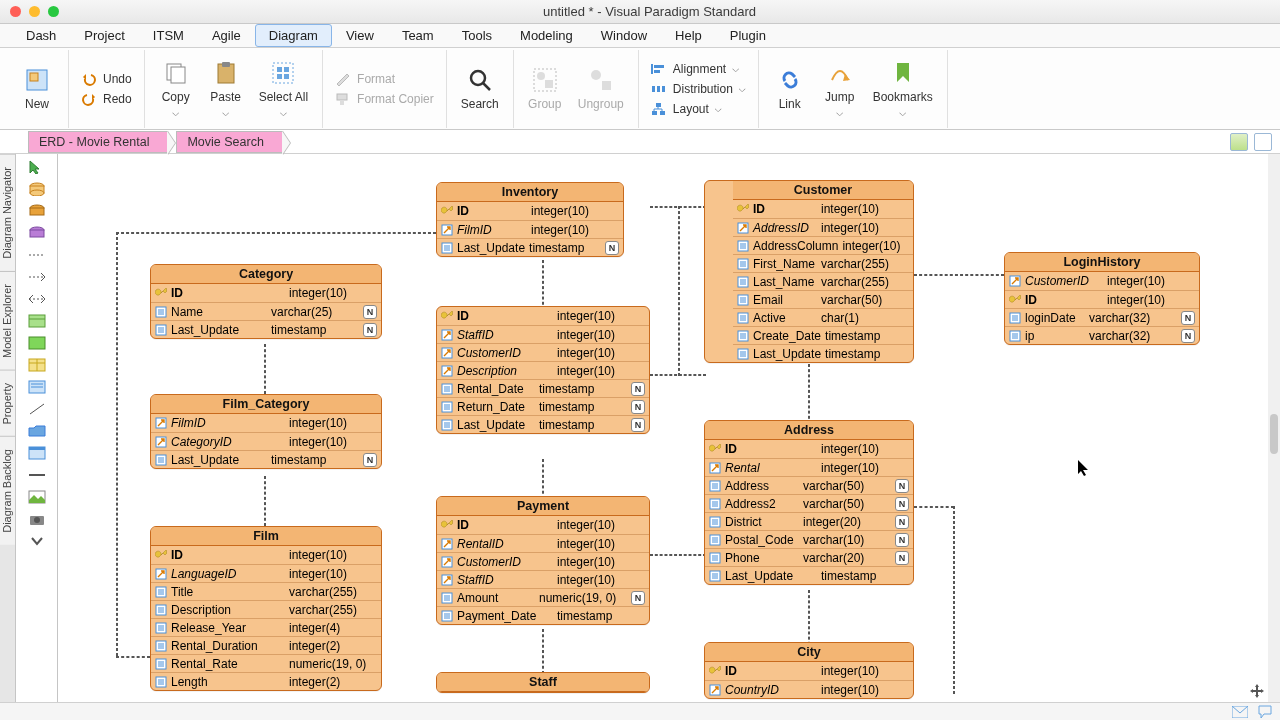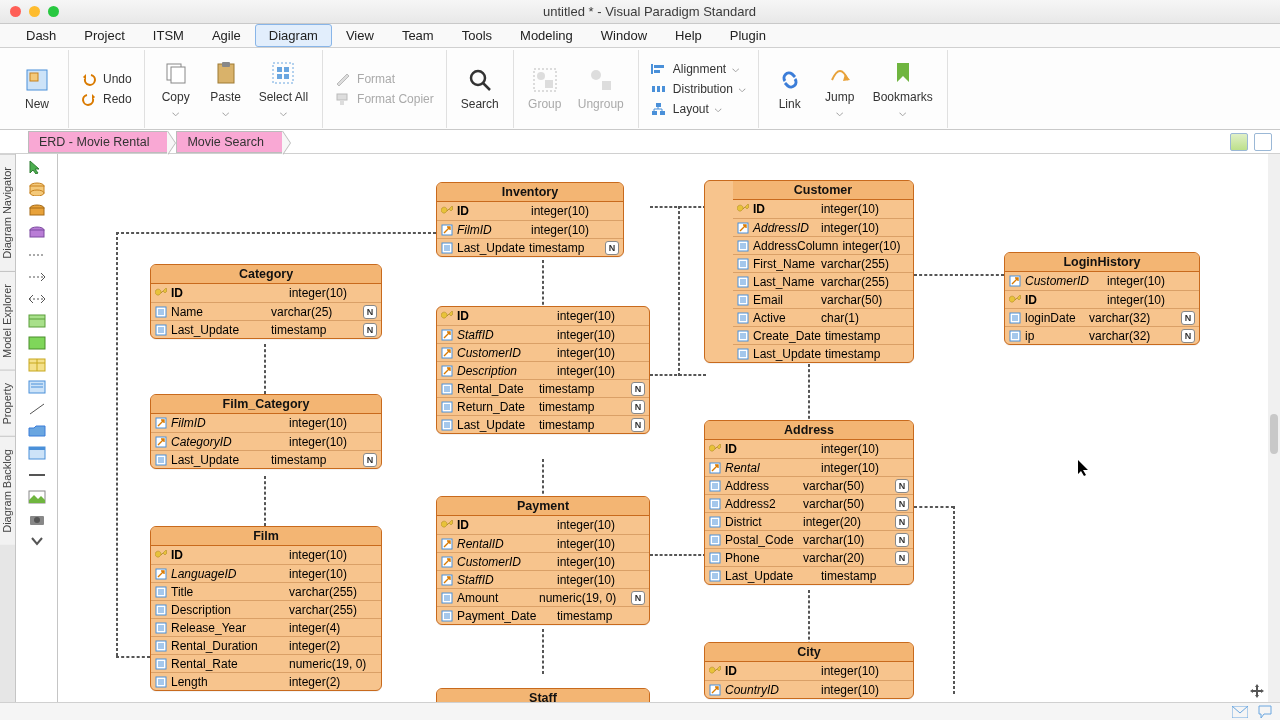--- a/index.html
+++ b/index.html
@@ -740,21 +740,21 @@
               <line x1="3" y1="6" x2="9" y2="6" stroke="#4a90d9"></line>
               <line x1="3" y1="8" x2="9" y2="8" stroke="#4a90d9"></line>
             </svg>
           </span>
           <span class="rname">Payment_Date</span>
           <span class="rtype">timestamp</span>
         </div>
       </div>
   </div>
 
-  <div class="ent" style="left:378px; top:518px; width:214px;margin-top:16px;">
+  <div class="ent" style="left:378px; top:518px; width:214px;">
     <div class="hdr">Staff</div>
   </div>
 
   <div class="ent" style="left:646px; top:26px; width:210px;padding-left:28px;">
     <div class="hdr">Customer</div>
     <div id="rows-customer">
         <div class="row">
           <span class="ricon">
             <svg width="12" height="12">
               <path d="M4 8 a3 3 0 1 1 2 -2 L11 1 L12 2 L11 3 L12 4 L10 6 L8 4 L6 6 Z" fill="#e8c23a" stroke="#a6841f" stroke-width="0.5"></path>

